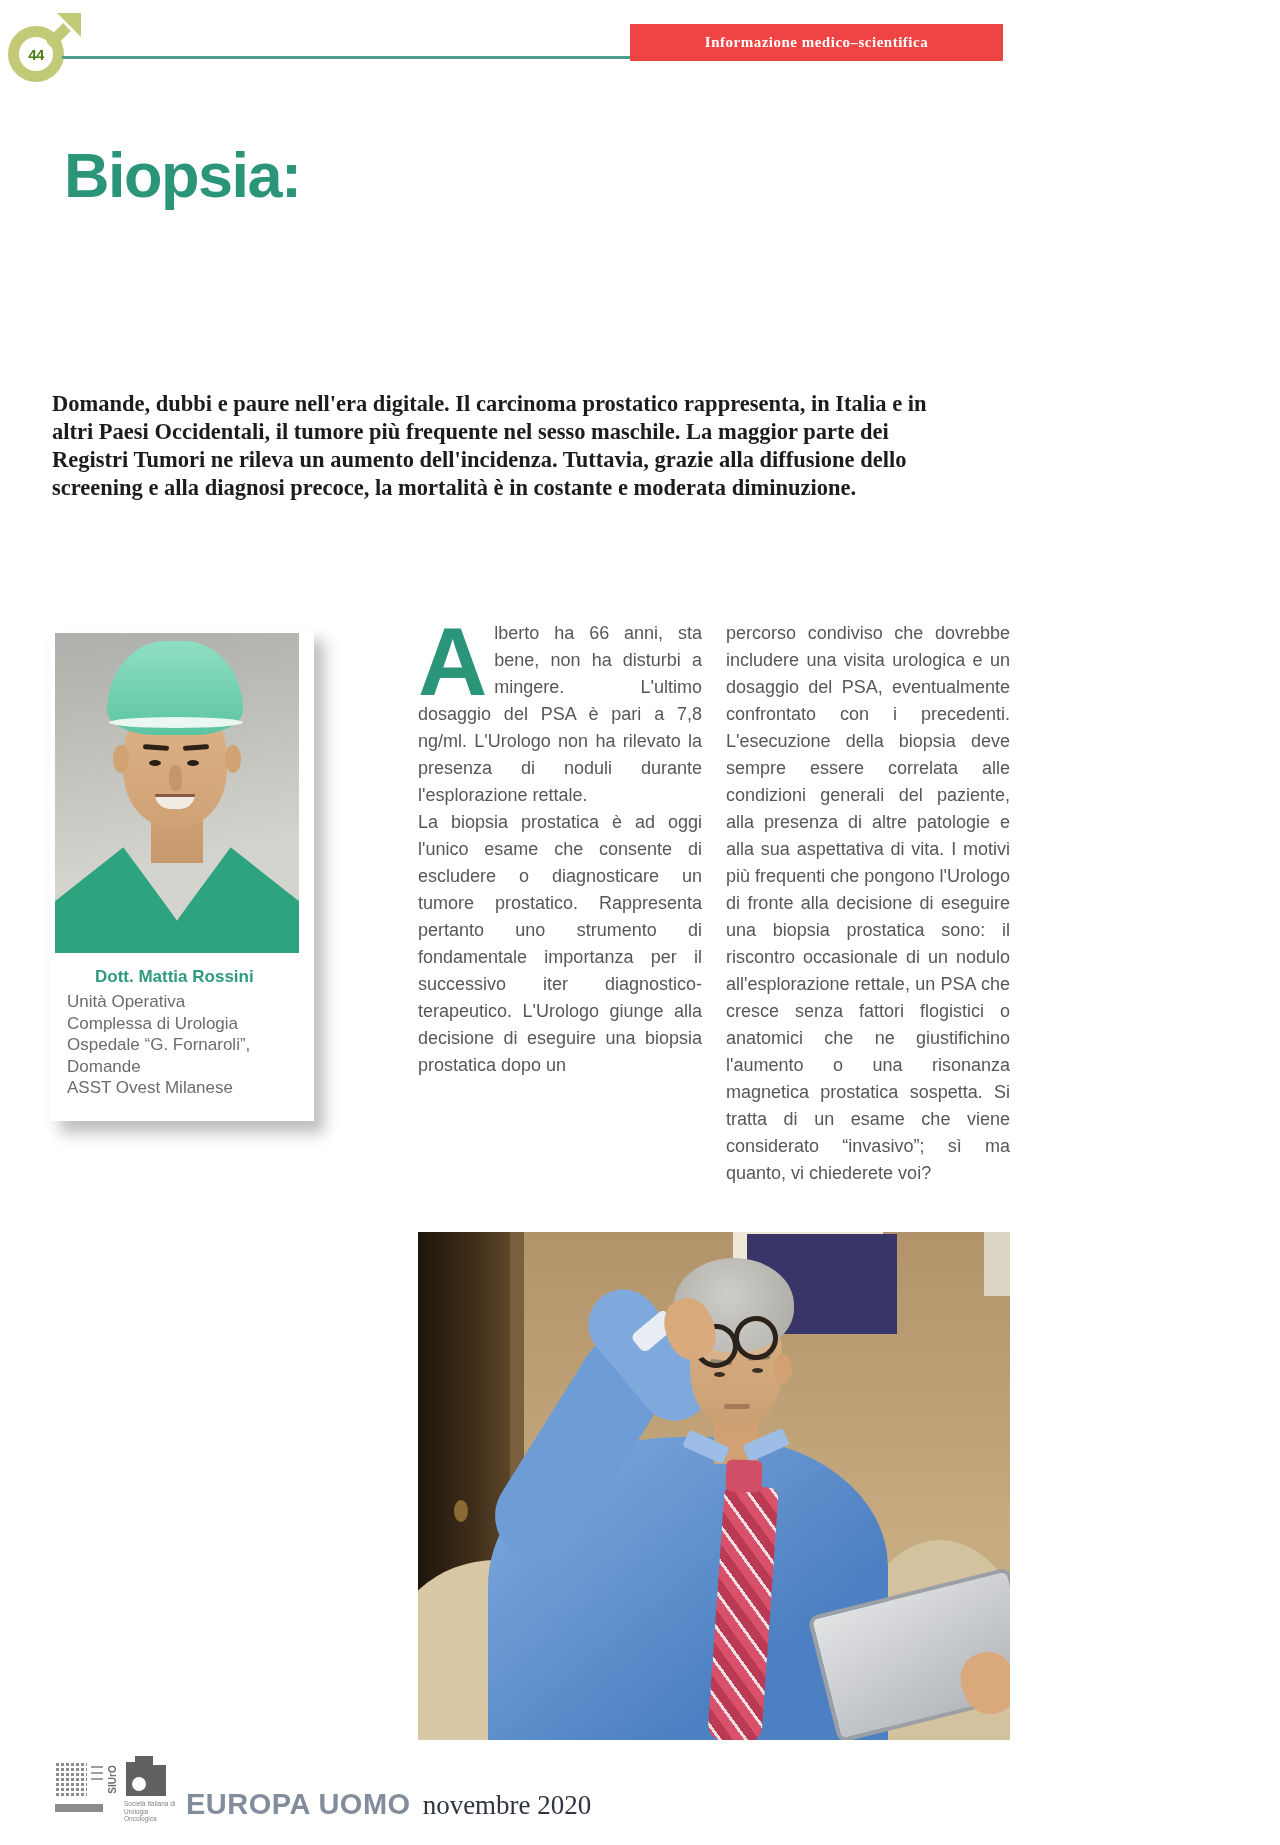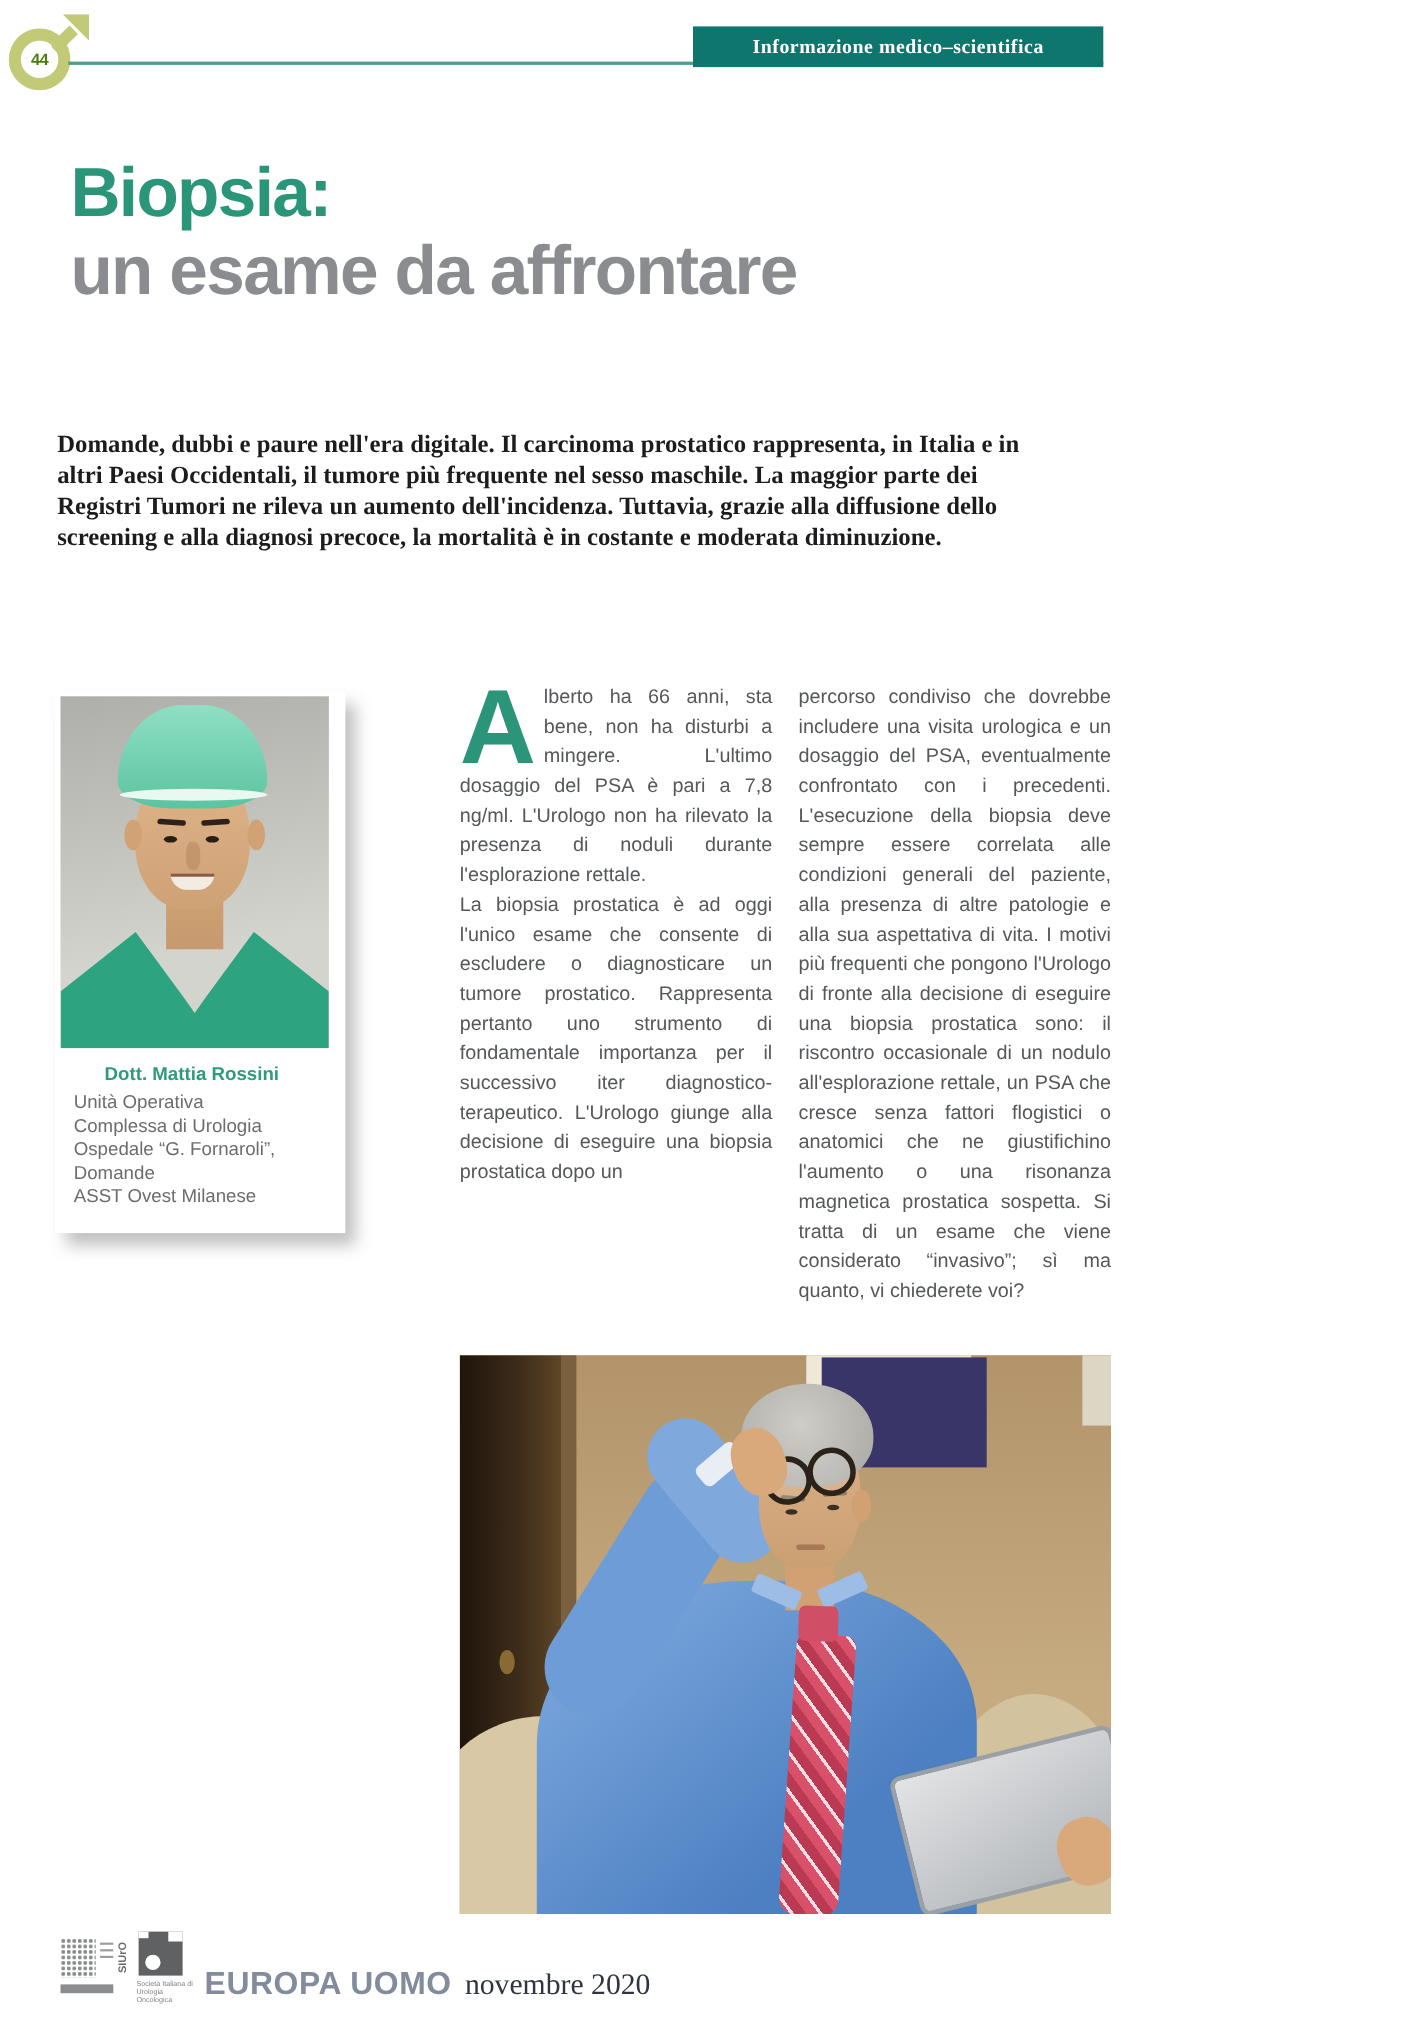--- a/index.html
+++ b/index.html
@@ -5,22 +5,22 @@
   html,body{margin:0;padding:0;background:#ffffff;}
   .page{position:relative;width:1280px;height:1845px;background:#ffffff;overflow:hidden;
         font-family:"Liberation Sans",sans-serif;}
 
   
   .mars-ring{position:absolute;left:8px;top:26px;width:34px;height:34px;background:#fff;
              border:11px solid #c3ca77;border-radius:50%;display:flex;align-items:center;justify-content:center;}
   .mars-num{font-size:15px;font-weight:bold;color:#4d7c0f;letter-spacing:-0.5px;}
   .mars-arrow{position:absolute;left:47px;top:13px;width:34px;height:34px;}
   .top-rule{position:absolute;left:62px;top:56px;width:941px;height:3px;background:#4f9d8c;}
-  .header-badge{position:absolute;left:630px;top:24px;width:373px;height:37px;background:#0f766e;
-                color:#ffffff;font-family:"Liberation Serif",serif;font-weight:bold;font-size:18px;
+  .header-badge{position:absolute;left:630px;top:24px;width:373px;height:37px;background:#ef4444;
+                color:#ffffff;font-family:"Liberation Serif",serif;font-weight:bold;font-size:15px;
                 text-align:center;line-height:36px;letter-spacing:0.5px;}
 
   
   .title{position:absolute;left:52px;top:128px;font-weight:bold;font-size:63px;line-height:71px;
          letter-spacing:-1.5px;}
   .title .t-accent{color:#2a9578;display:block;}
   .title .t-gray{color:#8a8c8f;display:block;}
 
   
   .lede{position:absolute;left:52px;top:390px;width:918px;font-family:Liberation Serif, serif;
@@ -122,21 +122,20 @@
   </div>
   <svg class="mars-arrow" viewBox="0 0 34 34">
     <line x1="2" y1="32" x2="20" y2="14" stroke="#c3ca77" stroke-width="11"></line>
     <polygon points="10,0 34,0 34,24" fill="#c3ca77"></polygon>
   </svg>
   <div class="top-rule"></div>
   <div class="header-badge">Informazione medico–scientifica</div>
 
   <h1 class="title" style="margin:12px;">
     <span class="t-accent">Biopsia:</span>
-    <span class="t-gray">un esame da affrontare</span>
   </h1>
 
   <p class="lede" style="margin:0;">Domande, dubbi e paure nell'era digitale. Il carcinoma prostatico rappresenta, in Italia e in altri Paesi Occidentali, il tumore più frequente nel sesso maschile. La maggior parte dei Registri Tumori ne rileva un aumento dell'incidenza. Tuttavia, grazie alla diffusione dello screening e alla diagnosi precoce, la mortalità è in costante e moderata diminuzione.</p>
 
   <div class="card">
     <div class="dp">
       <div class="dp-neck"></div>
       <div class="dp-scrubs"></div>
       <div class="dp-face"></div>
       <div class="dp-ear" style="left:58px;"></div>

